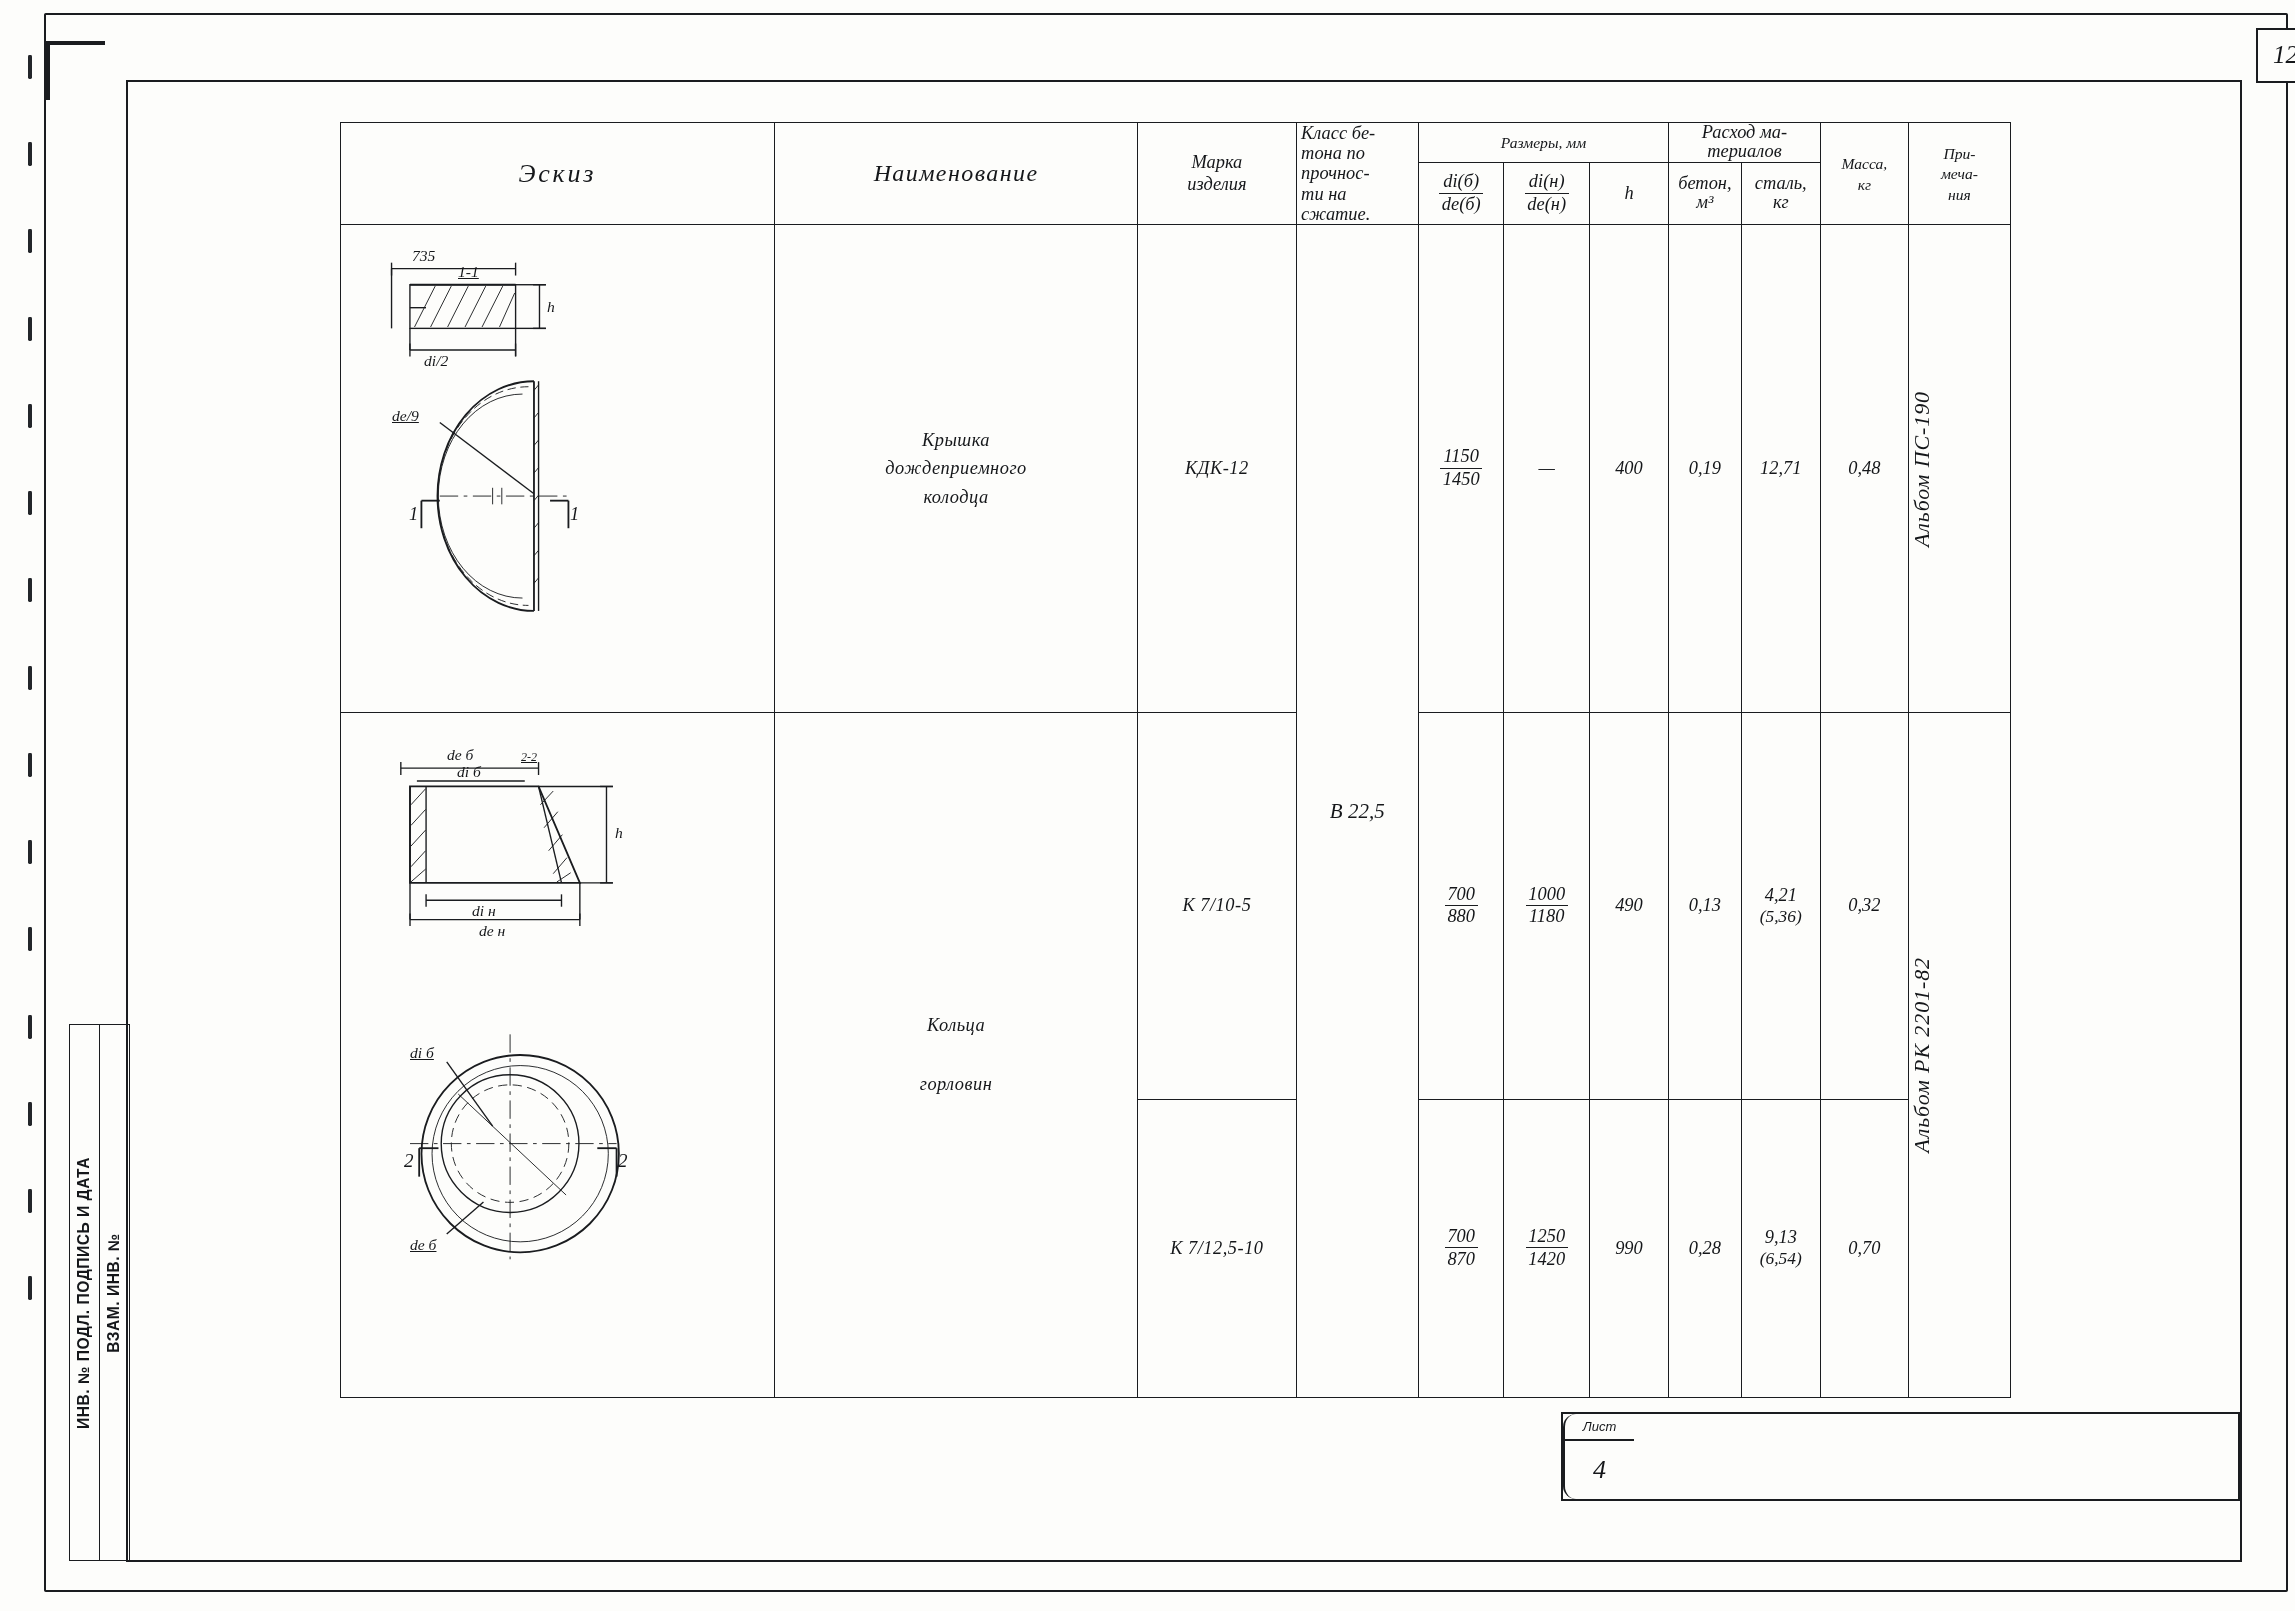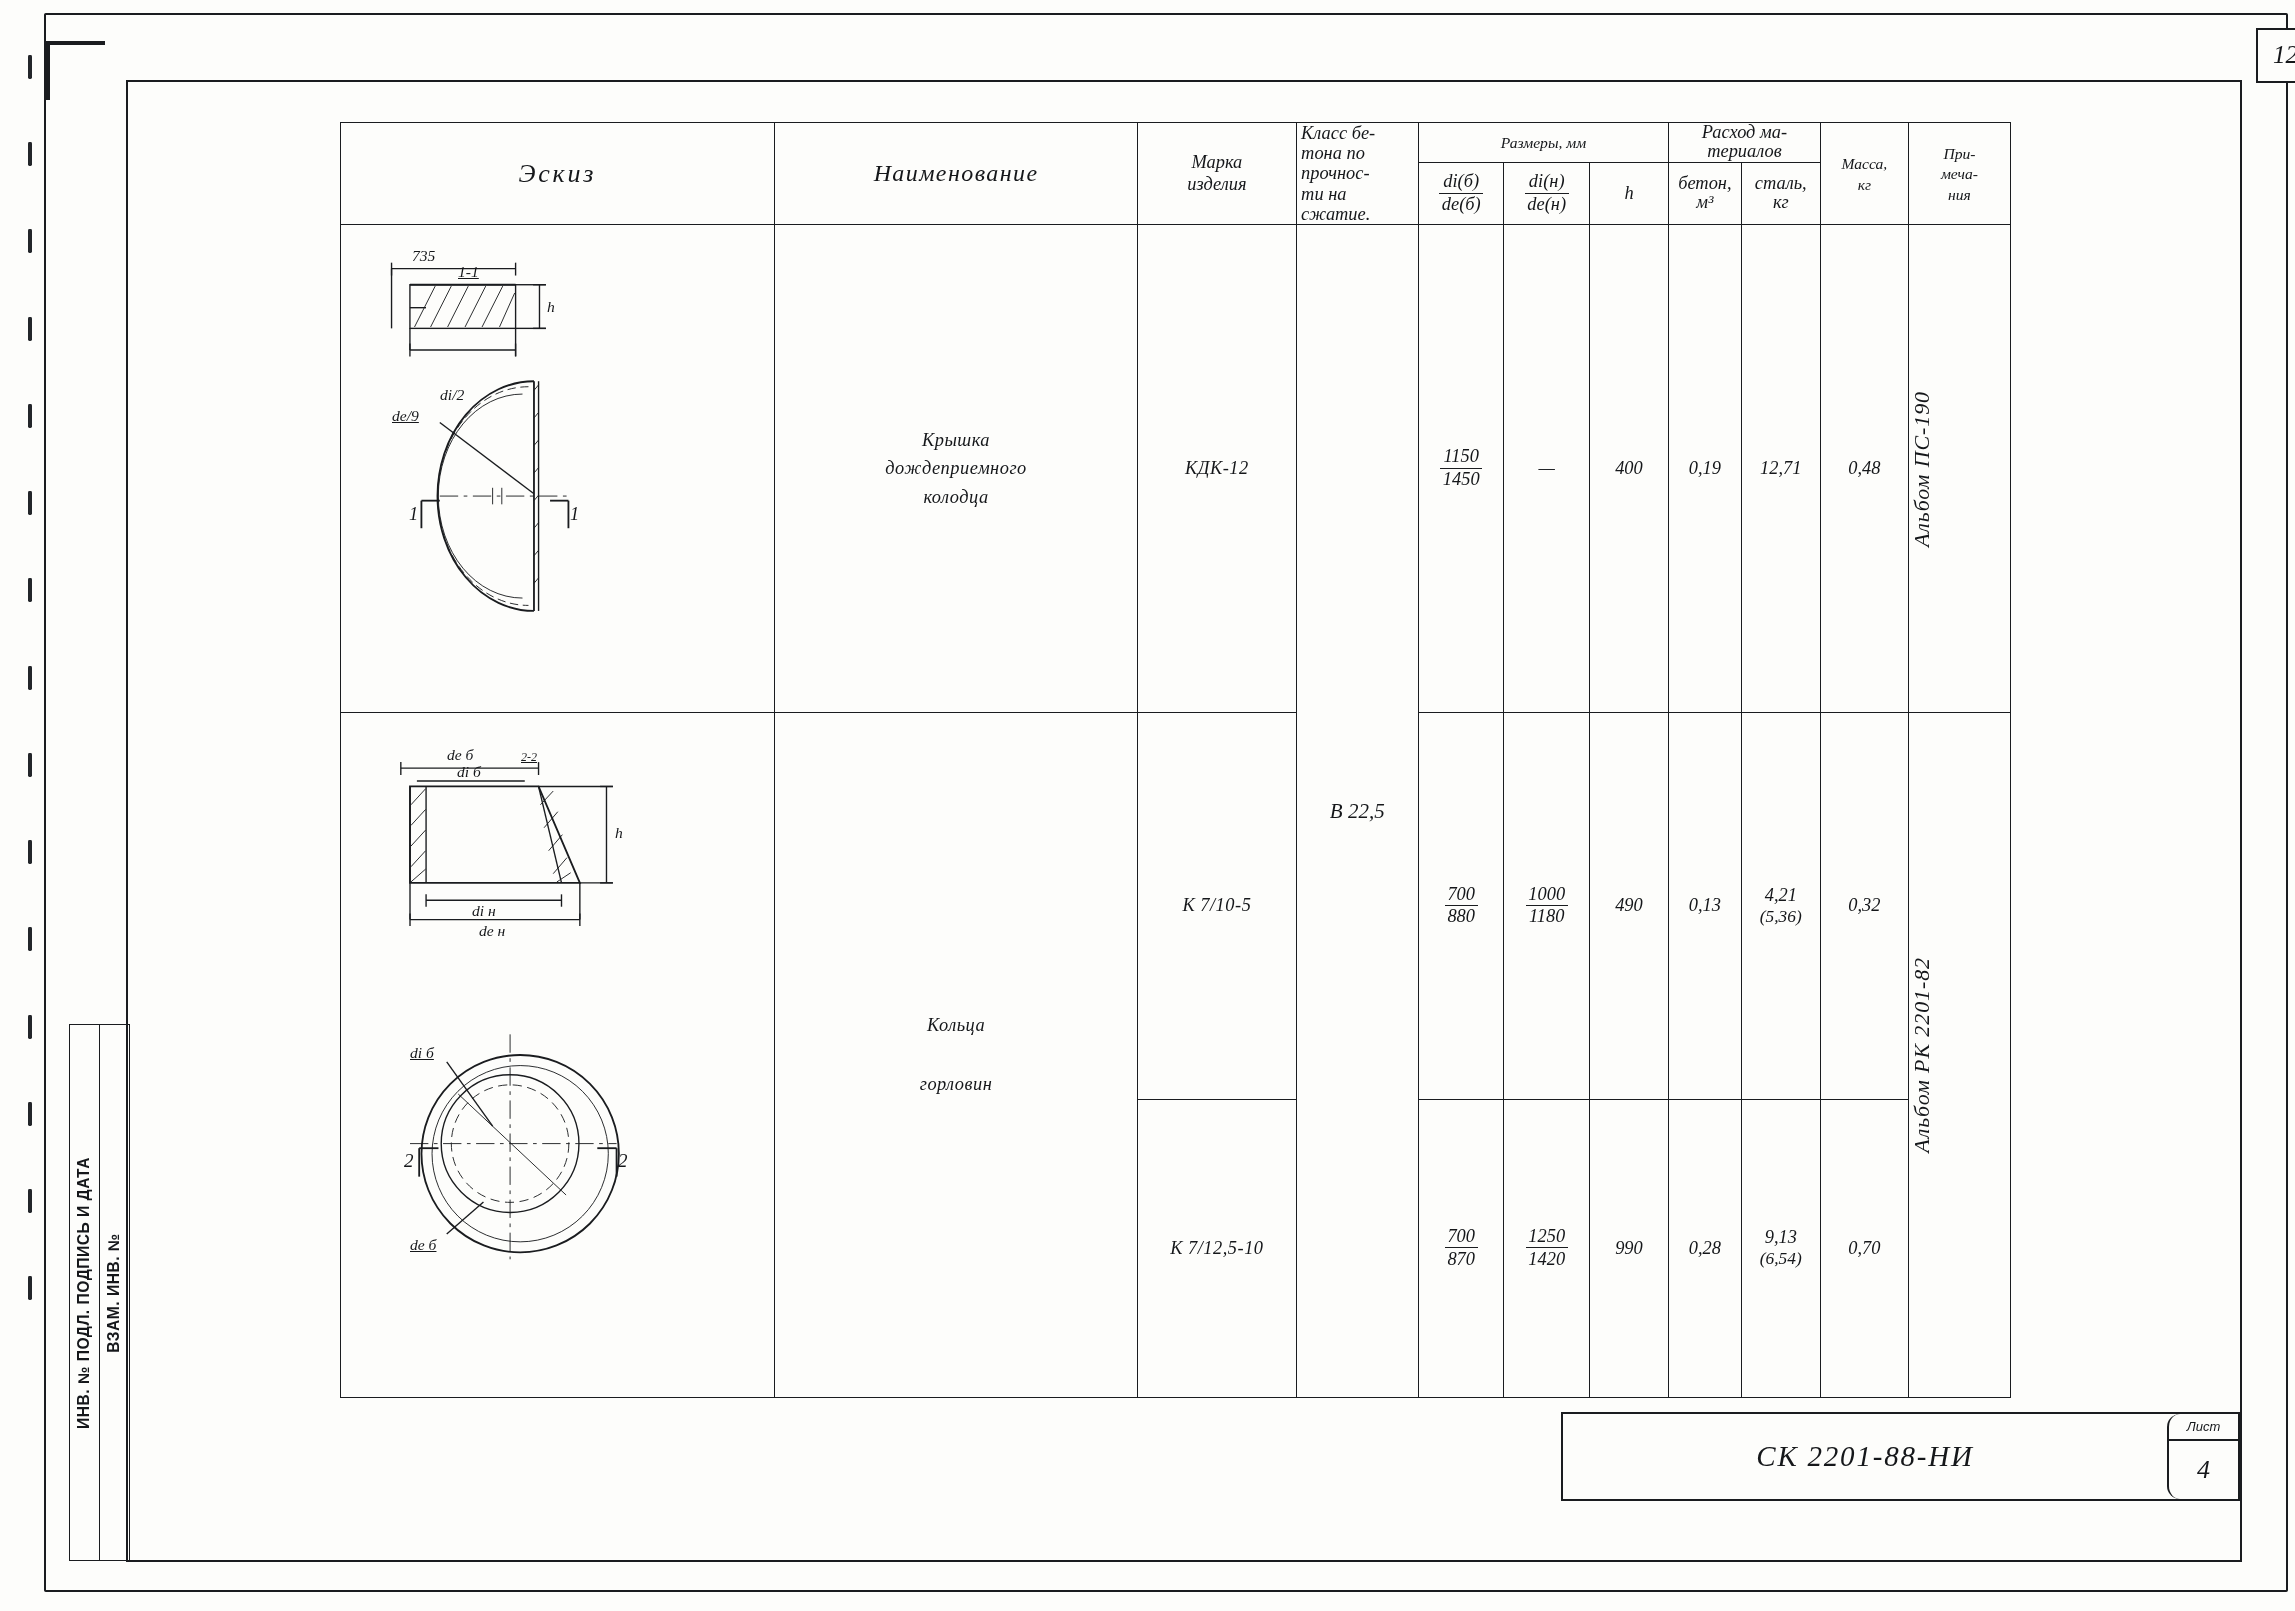--- a/index.html
+++ b/index.html
@@ -432,21 +432,21 @@
                 <line x1="350" y1="572" x2="350" y2="608" stroke-width="2"></line>
 
                 <line x1="175" y1="600" x2="175" y2="660" stroke-width="4"></line>
                 <line x1="175" y1="600" x2="215" y2="600" stroke-width="4"></line>
                 <line x1="495" y1="600" x2="495" y2="660" stroke-width="4"></line>
                 <line x1="455" y1="600" x2="495" y2="600" stroke-width="4"></line>
               </g>
             </svg>
             <div class="sk-label u" style="left:117px; top:38px;">1-1</div>
             <div class="sk-label" style="left:71px; top:22px;">735</div>
-            <div class="sk-label" style="left:99px; top:127px;margin-top:34px;">di/2</div>
+            <div class="sk-label" style="left:83px; top:127px;">di/2</div>
             <div class="sk-label" style="left:206px; top:73px;">h</div>
             <div class="sk-label u" style="left:51px; top:182px;">de/9</div>
             <div class="sk-label" style="left:68px; top:279px; font-size:18.4px">1</div>
             <div class="sk-label" style="left:229px; top:279px; font-size:18.4px">1</div>
           </div>
         </td>
 
         <td class="name-cell">
           <span style="white-space:pre-line">Крышка
 дождеприемного
@@ -607,21 +607,20 @@
           <span class="sub">(6,54)</span>
         </td>
         <td class="num-cell"><span>0,70</span></td>
       </tr>
     </tbody>
       </table>
   </div>
 
 
   <div class="title-block">
-    <div class="tb-code">СК 2201-88-НИ</div>
     <div class="tb-sheet">
       <div class="cap">Лист</div>
       <div class="val">4</div>
     </div>
   </div>
 
 </div>
 
 
 </body></html>

